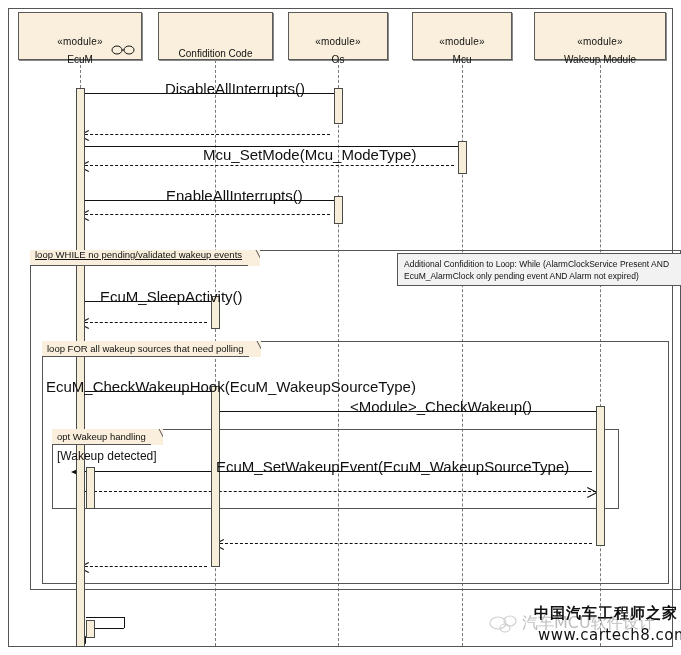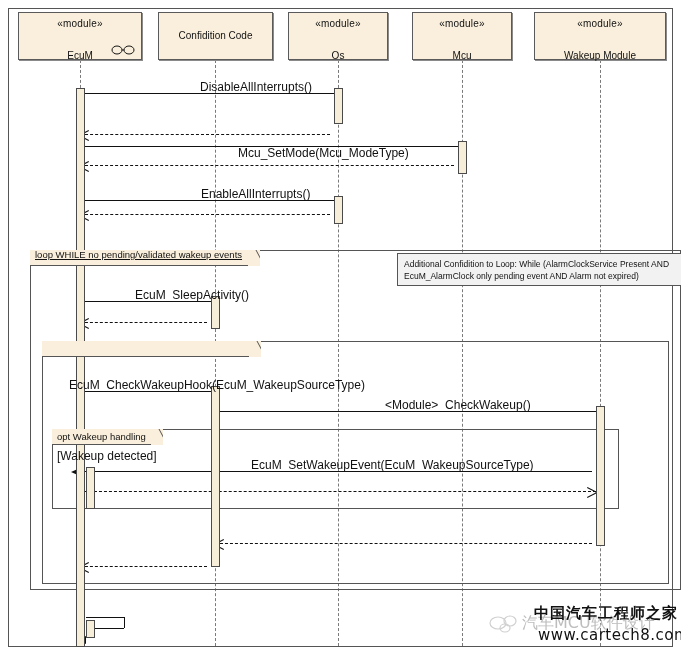--- a/index.html
+++ b/index.html
@@ -17,24 +17,24 @@
   .lf-box{
     position:absolute;
     box-sizing:border-box;
     background:#FAEFDC;
     border:1px solid #5a5a5a;
     box-shadow:1px 1px 0 #8a8a8a;
     text-align:center;
     color:#111;
     font-size:10px;
     line-height:13px;
-    padding-top:4px;
+    padding-top:22px;
   }
   .lf-stereo{display:block;font-size:10px;letter-spacing:.2px;}
-  .lf-name{display:block;font-size:10px;margin-top:19px;}
+  .lf-name{display:block;font-size:10px;margin-top:5px;}
   
   .ballsocket{position:absolute;right:6px;bottom:4px;width:24px;height:10px;}
   
   .lifeline{
     position:absolute;width:0;
     border-left:1px dashed #7a7a7a;
   }
   
   .act{
     position:absolute;
@@ -65,24 +65,23 @@
     border-top:1px solid #111;
   }
   .ah-open-left::before{top:5px;transform:rotate(27deg);transform-origin:left center;}
   .ah-open-left::after{top:5px;transform:rotate(-27deg);transform-origin:left center;}
   .ah-open-left{left:-1px;}
   .ah-open-right::before{top:5px;right:0;left:auto;transform:rotate(-27deg);transform-origin:right center;}
   .ah-open-right::after{top:5px;right:0;left:auto;transform:rotate(27deg);transform-origin:right center;}
   .ah-open-right{right:-1px;}
   .msg-label{
     position:absolute;
-    font-size:12px;color:#111;white-space:nowrap;
+    font-size:15px;color:#111;white-space:nowrap;
     background:transparent;
     z-index:5;
-    margin-left:35px;
   }
   
   .selfmsg{position:absolute;z-index:3;}
   .selfmsg .top,.selfmsg .bot{position:absolute;height:0;border-top:1px solid #111;left:0;}
   .selfmsg .side{position:absolute;width:0;border-left:1px solid #111;}
   
   .frag{
     position:absolute;
     box-sizing:border-box;
     border:1px solid #555;
@@ -204,20 +203,21 @@
       </div>
     </div>
     <span class="frag-label" style="left: 35px; top: 248px; text-decoration: underline;">loop WHILE no pending/validated wakeup events</span>
     <div class="frag" style="left: 42px; top: 341px; width: 627px; height: 243px;"></div>
     <div class="frag-tab" style="left: 42px; top: 341px; width: 219px;">
       <div class="tab-body" style="width: 207px; border-right: none;"></div>
       <div class="frag-clip" style="left: 207px;">
         <div class="diag"></div>
       </div>
     </div>
+    <span class="frag-label" style="left: 47px; top: 342px;">loop FOR all wakeup sources that need polling</span>
     <div class="frag" style="left: 52px; top: 429px; width: 567px; height: 80px;"></div>
     <div class="frag-tab" style="left: 52px; top: 429px; width: 111px;">
       <div class="tab-body" style="width: 99px; border-right: none;"></div>
       <div class="frag-clip" style="left: 99px;">
         <div class="diag"></div>
       </div>
     </div>
     <span class="frag-label" style="left: 57px; top: 430px;">opt Wakeup handling</span>
     <span class="guard" style="left: 57px; top: 449px;">[Wakeup detected]</span>
     <div class="act" style="left: 76px; top: 88px; height: 559px;"></div>
@@ -253,21 +253,21 @@
     <div class="msg solid" style="left: 84px; top: 301px; width: 127px;">
       <div class="arrowhead ah-right-solid"></div>
     </div>
     <span class="msg-label" style="top: 288px; left: 100px;">EcuM_SleepActivity()</span>
     <div class="msg dashed" style="left: 80px; top: 322px; width: 127px;">
       <div class="ah-open ah-open-left"></div>
     </div>
     <div class="msg solid" style="left: 84px; top: 391px; width: 127px;">
       <div class="arrowhead ah-right-solid"></div>
     </div>
-    <span class="msg-label" style="top: 378px; left: 34px;">EcuM_CheckWakeupHook(EcuM_WakeupSourceType)</span>
+    <span class="msg-label" style="top: 378px; left: 46px;">EcuM_CheckWakeupHook(EcuM_WakeupSourceType)</span>
     <div class="msg solid" style="left: 219px; top: 411px; width: 377px;">
       <div class="arrowhead ah-right-solid"></div>
     </div>
     <span class="msg-label" style="top: 398px; left: 350px;">&lt;Module&gt;_CheckWakeup()</span>
     <div class="msg solid" style="left: 80px; top: 471px; width: 512px;">
       <div class="arrowhead ah-left-solid"></div>
     </div>
     <span class="msg-label" style="top: 458px; left: 216px;">EcuM_SetWakeupEvent(EcuM_WakeupSourceType)</span>
     <div class="msg dashed" style="left: 84px; top: 491px; width: 512px;">
       <div class="ah-open ah-open-right"></div>

